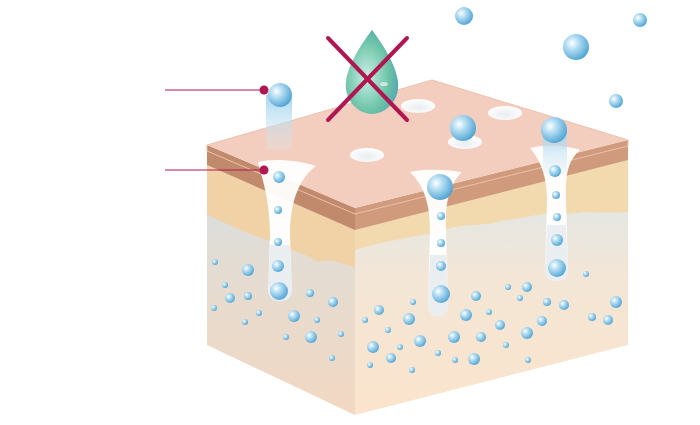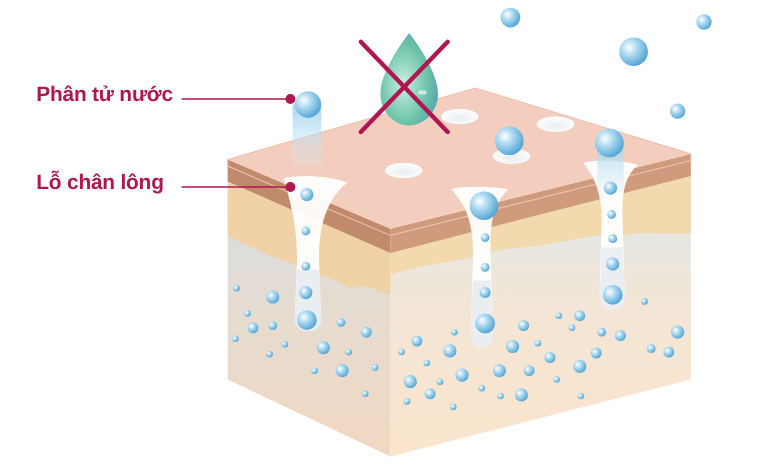--- a/index.html
+++ b/index.html
@@ -173,15 +173,13 @@
     </g>
 
     <g>
       <line x1="165" y1="90" x2="263" y2="90" stroke="#b01651" stroke-width="1.2"></line>
       <circle cx="264" cy="90" r="4.5" fill="#b01651"></circle>
       <line x1="165" y1="170" x2="263" y2="170" stroke="#b01651" stroke-width="1.2"></line>
       <circle cx="264" cy="170" r="4.5" fill="#b01651"></circle>
     </g>
   </svg>
 
-  <div class="label" style="left:33px; top:76px;">Phân tử nước</div>
-  <div class="label" style="left:33px; top:156px;">Lỗ chân lông</div>
 </div>
 
 </body></html>

